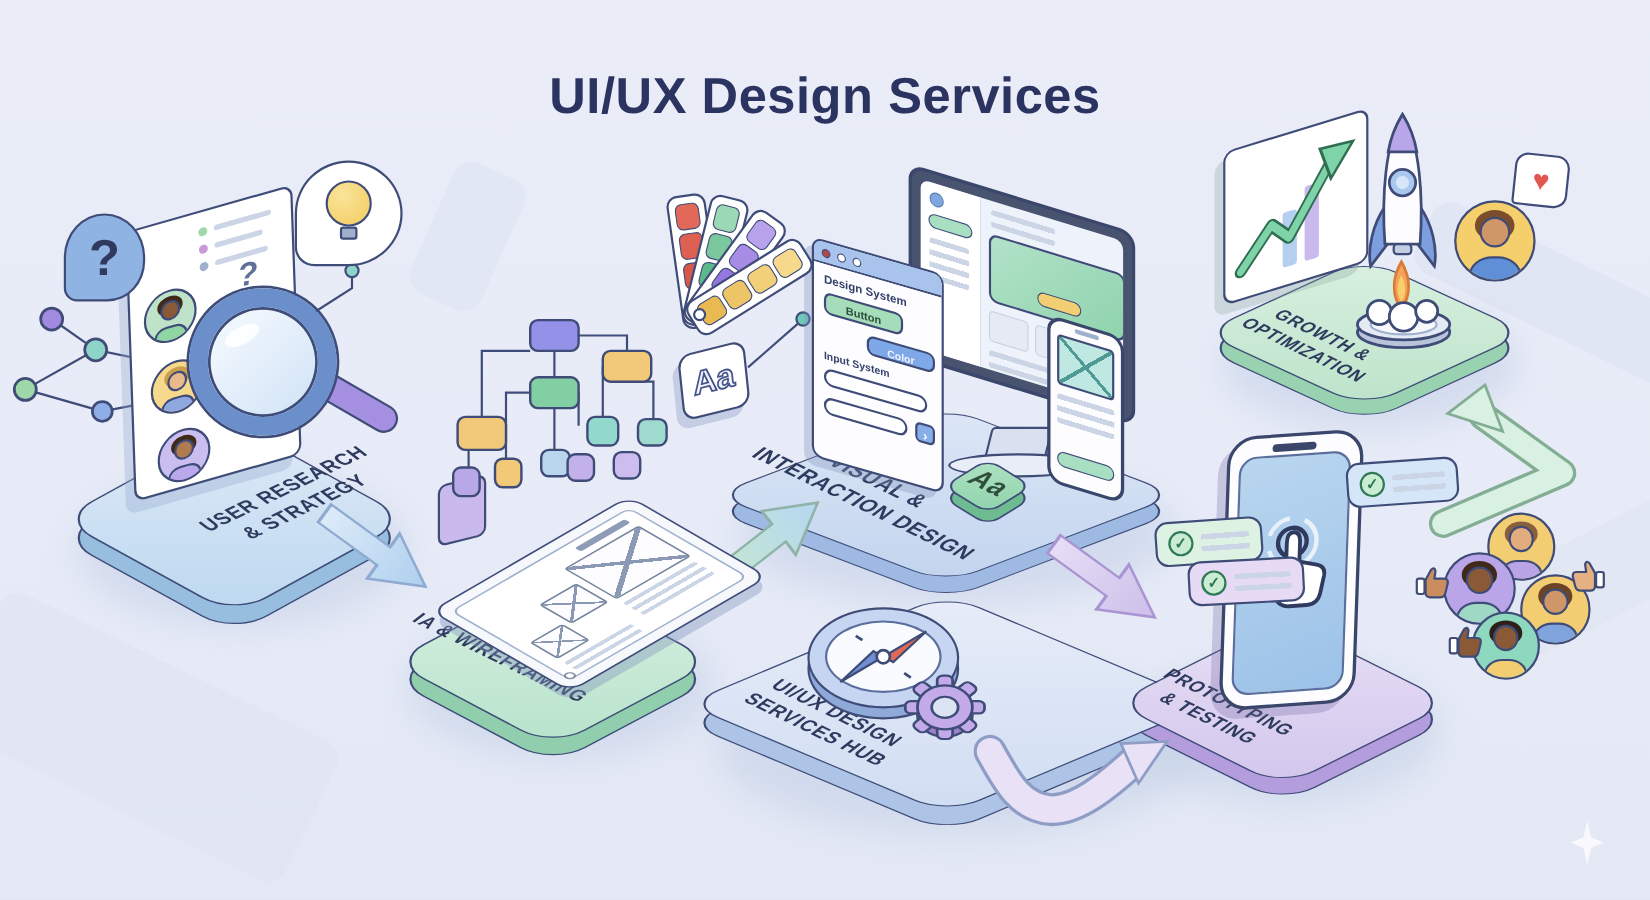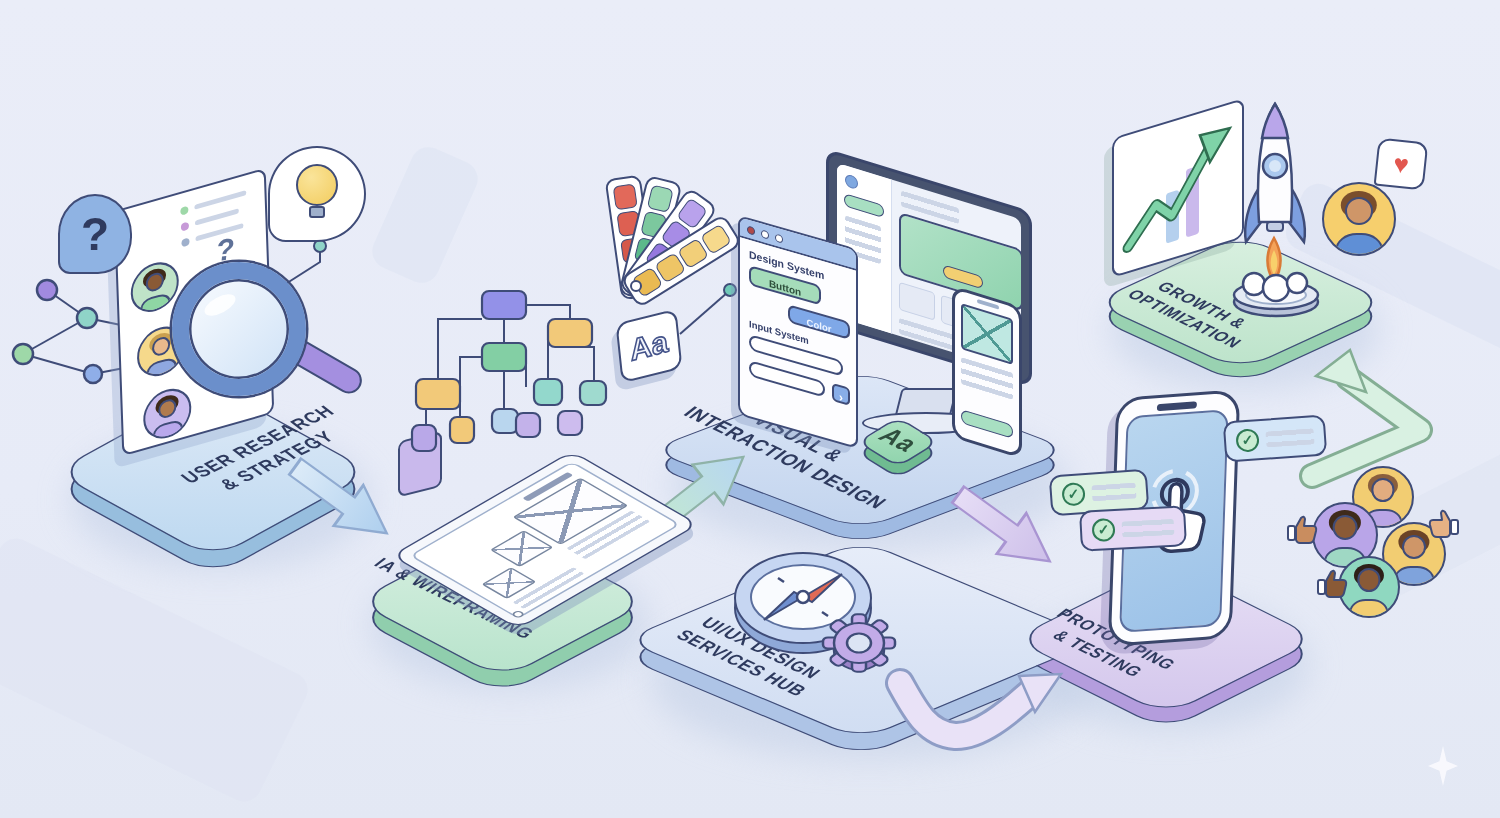--- a/index.html
+++ b/index.html
@@ -48,20 +48,21 @@
   .strip{position:absolute;left:20px;top:14px;width:36px;height:122px;background:#fff;
     border:2.5px solid #3f4c78;border-radius:10px;transform-origin:18px 112px;padding:3px;}
   .cell{height:24px;margin:3px 2px;border-radius:6px;border:1.5px solid #3f4c78;}
   .outlineAa{color:#f1f4fb;-webkit-text-stroke:1.6px #44538a;font-weight:bold;}
 </style>
 </head>
 <body>
 
 <div id="scene">
 
+  <div id="title">UI/UX Design Services</div>
 
   <div class="ribbon" style="left:1280px;top:240px;width:300px;height:70px;transform:rotate(26deg);"></div>
   <div class="ribbon" style="left:1330px;top:480px;width:260px;height:80px;transform:rotate(-27deg);opacity:.5;"></div>
   <div class="ribbon" style="left:390px;top:150px;width:70px;height:130px;transform:rotate(24deg);opacity:.55;"></div>
   <div class="ribbon" style="left:-40px;top:600px;width:340px;height:140px;transform:rotate(26deg);opacity:.45;"></div>
 
   <div class="pshadow" style="left:70px;top:430px;width:300px;height:140px;"></div>
   <div class="plat" style="left:213px;top:472px;--s:226px;--k:0.55;--tc:linear-gradient(135deg,#dfeaf7,#bcd8f0);--sc:#97bede;">
     <div class="pside" style="top:17px;"></div>
     <div class="ptop"></div>

